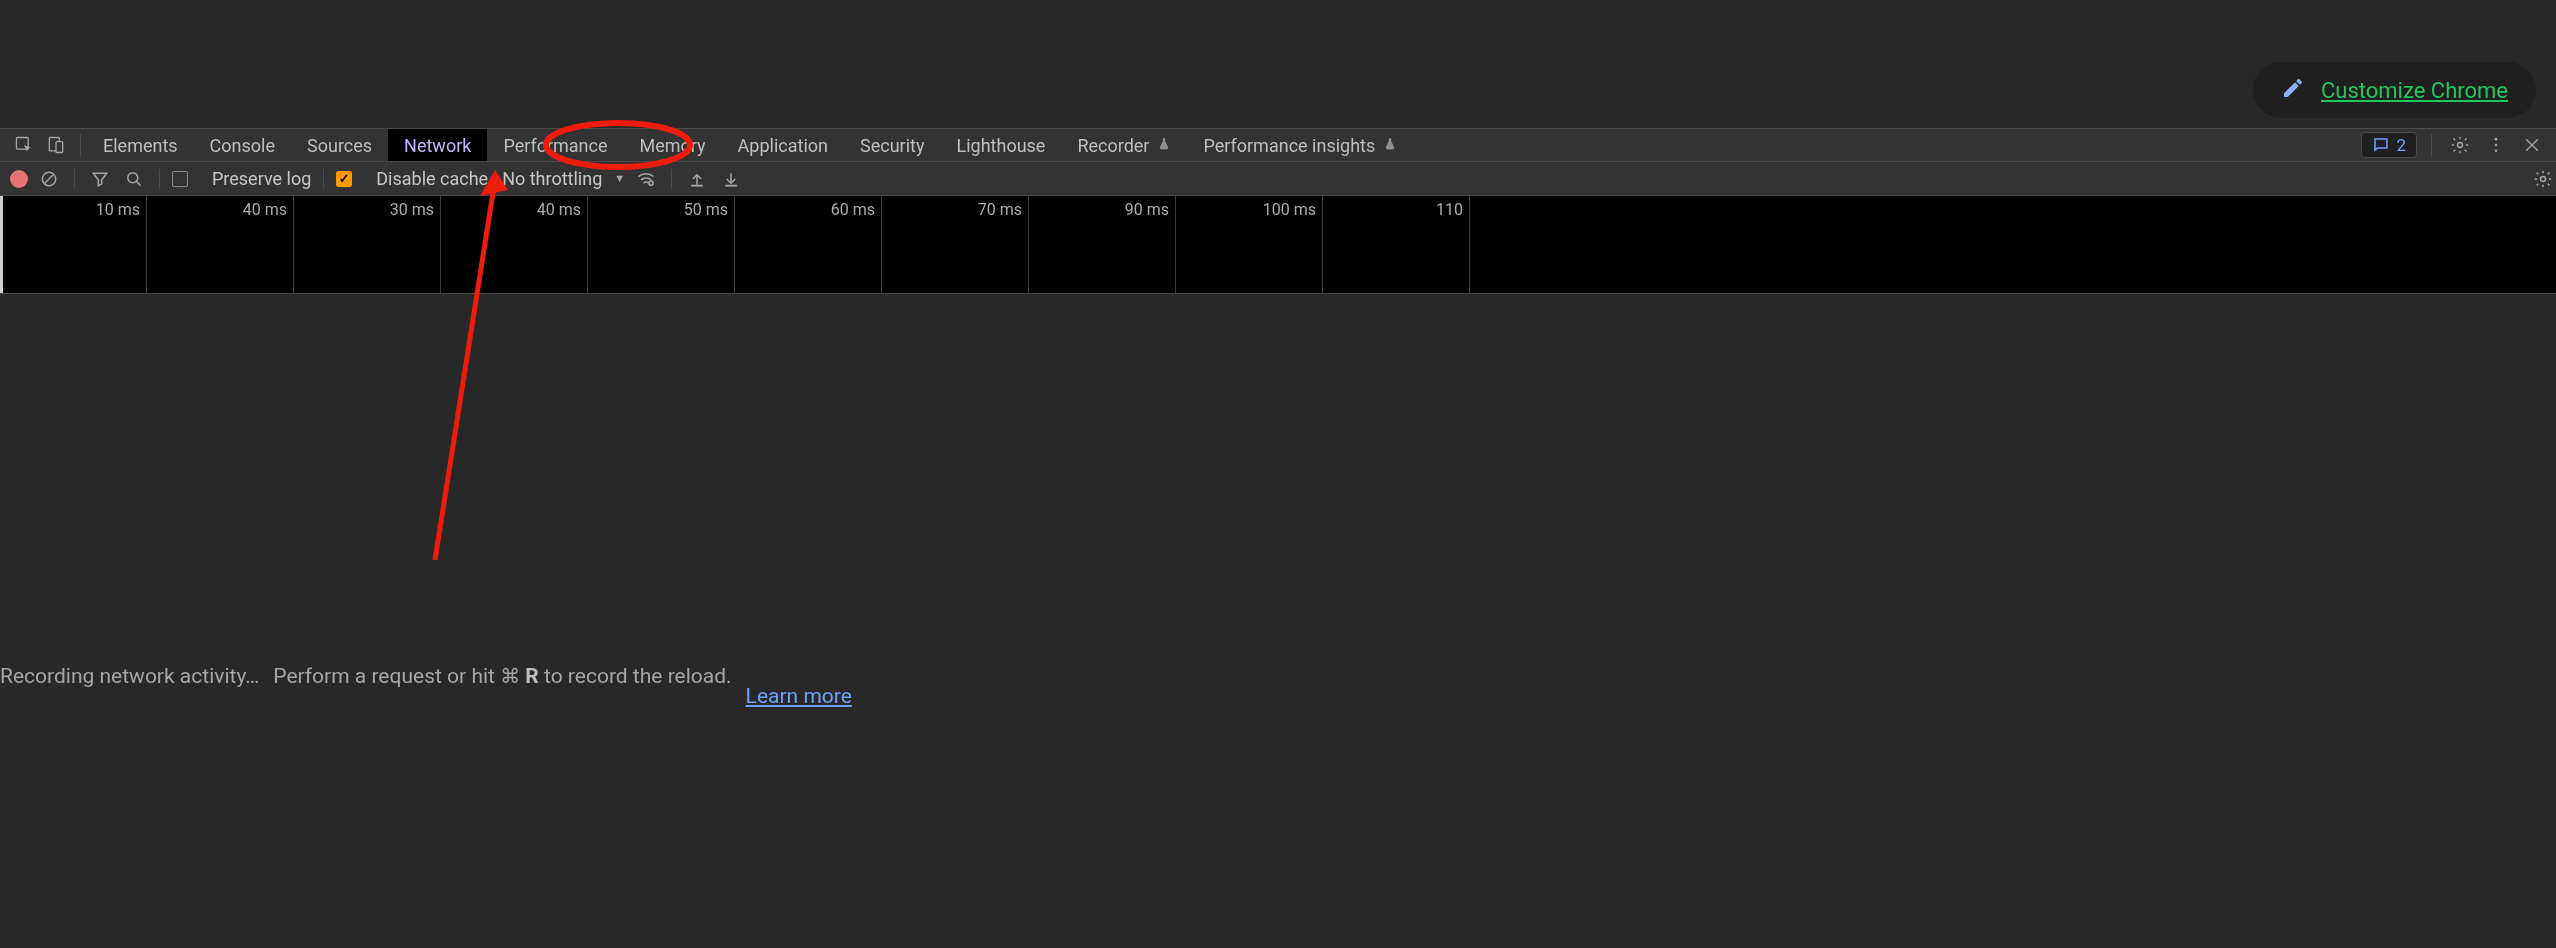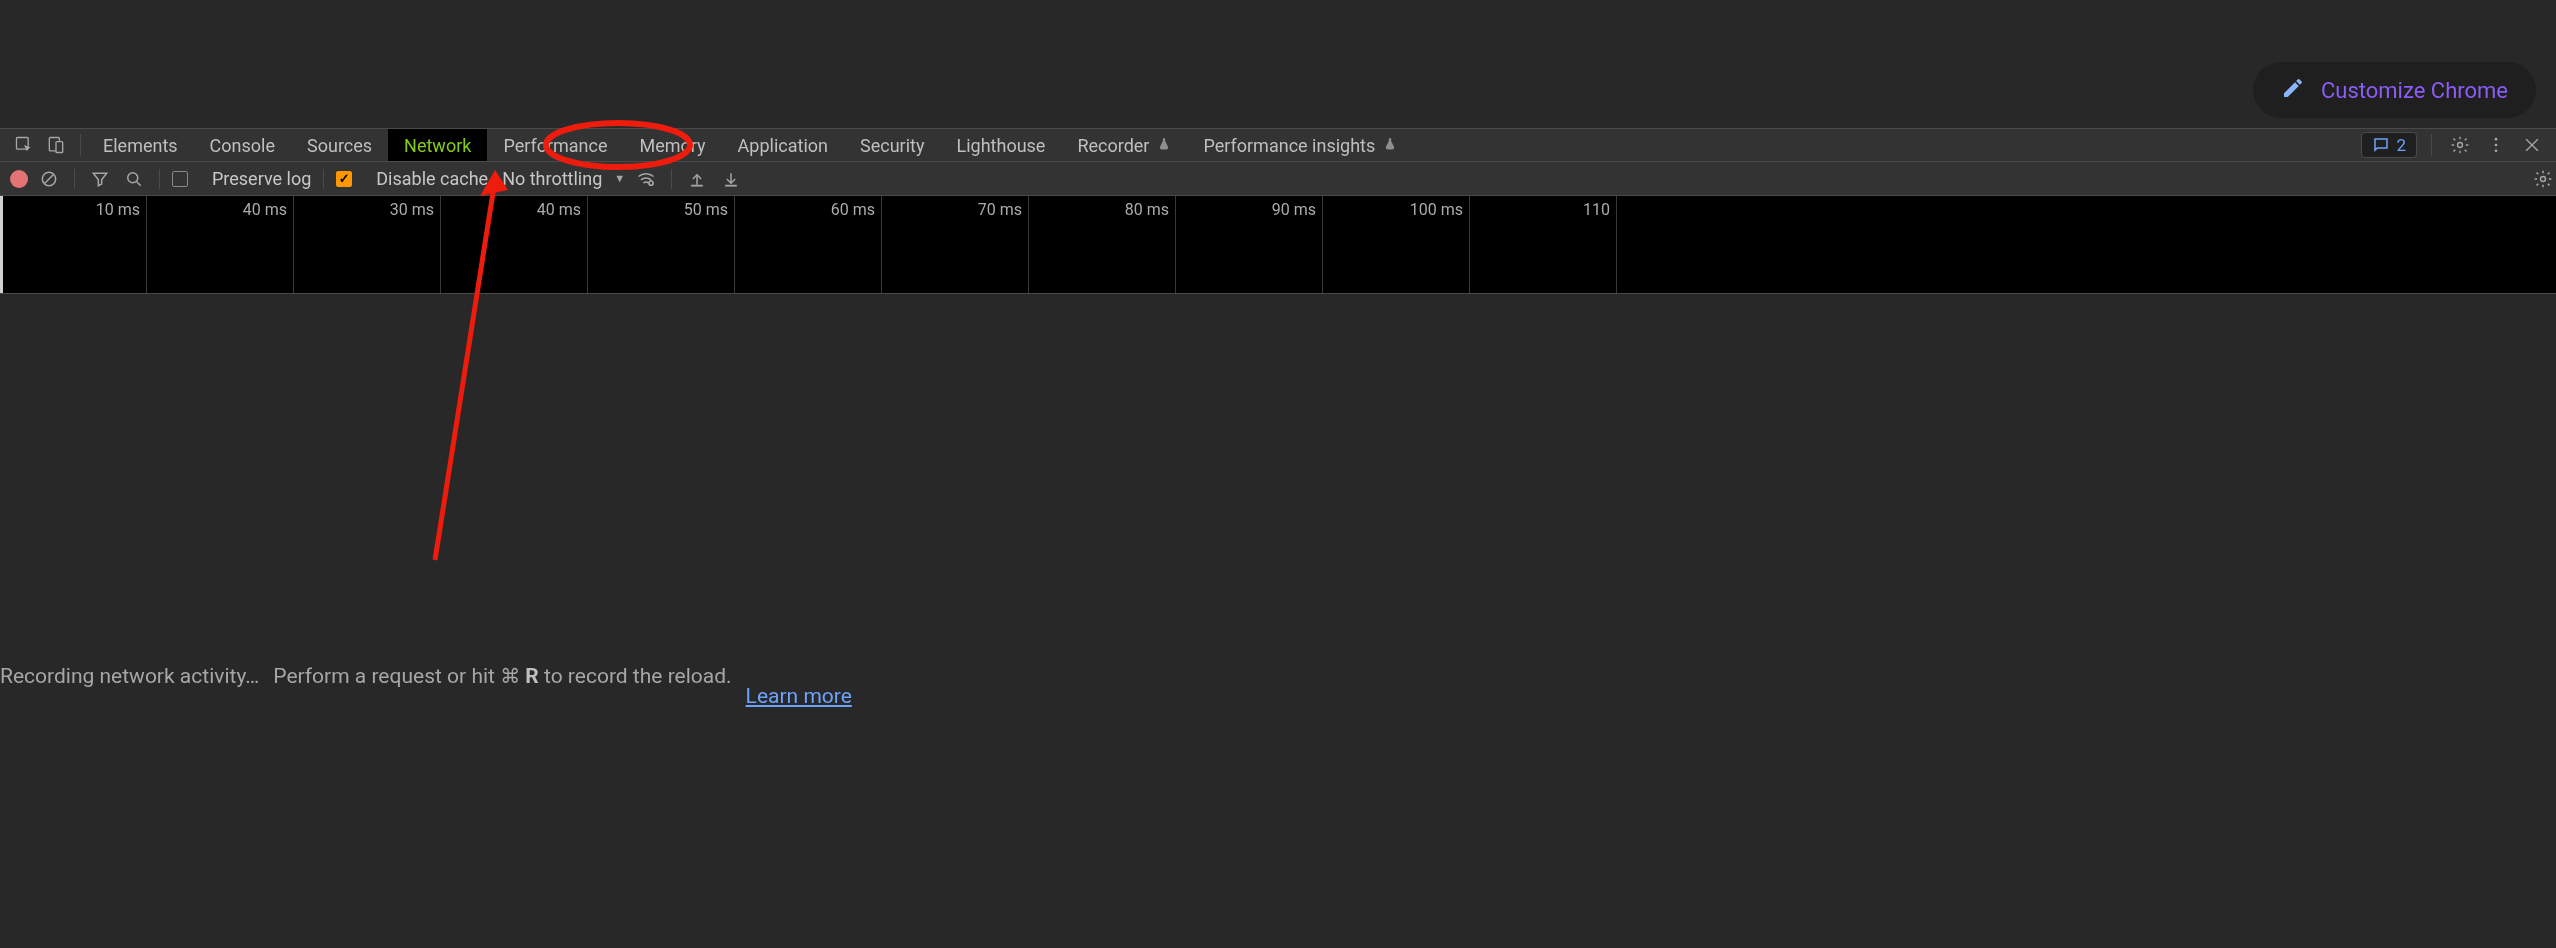--- a/index.html
+++ b/index.html
@@ -25,21 +25,21 @@
     background: #1f1f1f;
     border-radius: 999px;
     height: 56px;
     display: flex;
     align-items: center;
     padding: 0 28px;
     gap: 16px;
     cursor: pointer;
   }
   .customize-pill .icon svg { width: 24px; height: 24px; fill: #8ab4f8; }
-  .customize-pill .label { color: #8b5cf6; font-size: 22px; font-weight: 400; }
+  .customize-pill .label { color: #22c55e; font-size: 22px; font-weight: 400; text-decoration: underline; }
 
   
   .tabs-bar {
     height: 34px;
     background: #333333;
     border-top: 1px solid #4a4a4a;
     border-bottom: 1px solid #4a4a4a;
     display: flex;
     align-items: center;
   }
@@ -73,21 +73,21 @@
     display: flex;
     align-items: center;
     font-size: 18px;
     color: #bfbfbf;
     cursor: pointer;
     position: relative;
     gap: 8px;
   }
   .tab.active {
     background: #000000;
-    color: #84cc16;
+    color: #c4b5fd;
   }
   .tab .exp-icon {
     font-size: 14px; color: #8e8e8e;
   }
   .tabs-right {
     margin-left: auto;
     display: flex;
     align-items: center;
     height: 100%;
     padding-right: 10px;
@@ -440,23 +440,20 @@
       <div class="time-col">
         <div class="lbl">50 ms</div>
       </div>
       <div class="time-col">
         <div class="lbl">60 ms</div>
       </div>
       <div class="time-col">
         <div class="lbl">70 ms</div>
       </div>
       <div class="time-col">
-        <div class="lbl">80 ms</div>
-      </div>
-      <div class="time-col">
         <div class="lbl">90 ms</div>
       </div>
       <div class="time-col">
         <div class="lbl">100 ms</div>
       </div>
       <div class="time-col">
         <div class="lbl">110</div>
       </div>
     </div>
 

